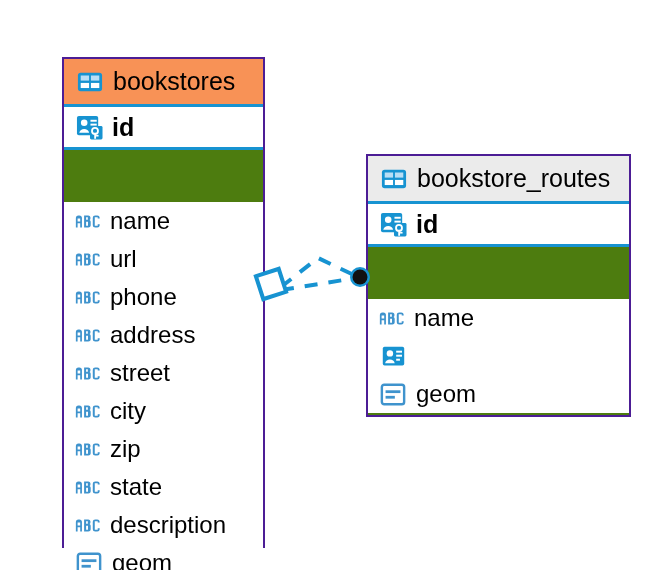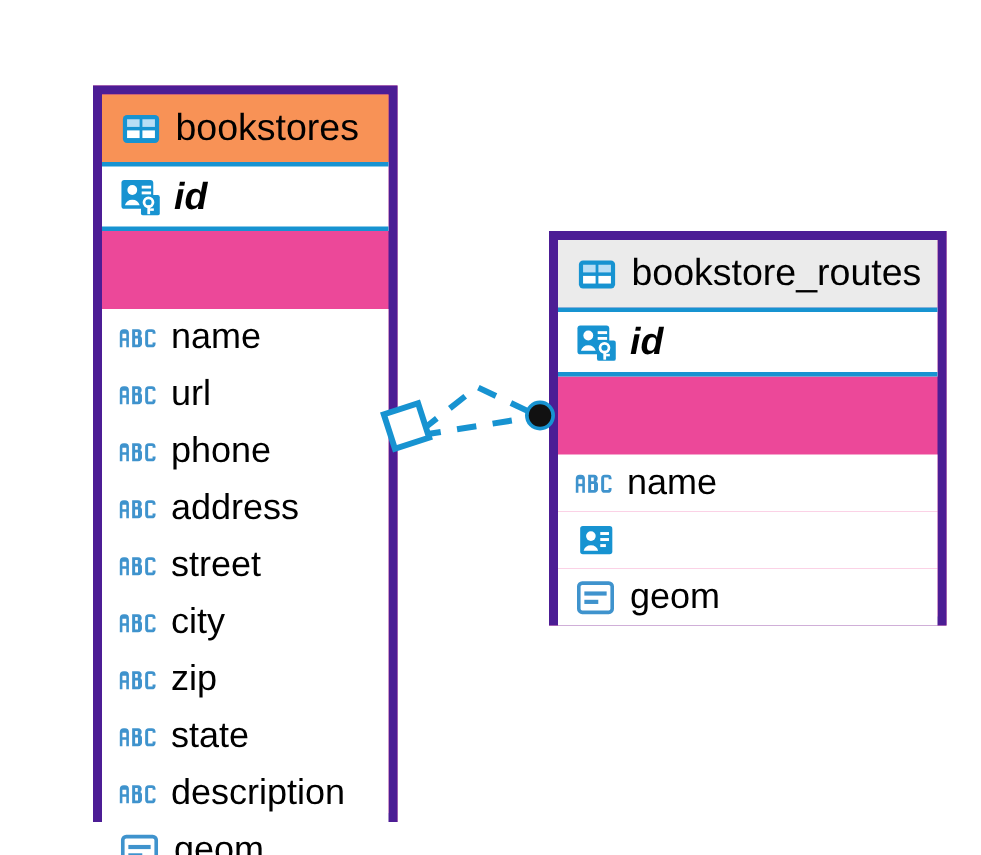--- a/index.html
+++ b/index.html
@@ -19,22 +19,22 @@
     position: absolute;
     inset: 0;
     width: 654px;
     height: 570px;
   }
 
   
   .entity {
     position: absolute;
     box-sizing: border-box;
-    background: #ec4899;
-    border: 6px solid #4c1d95;
+    background: #4d7c0f;
+    border: 2px solid #4c1d95;
     z-index: 3;
   }
   .entity-header {
     box-sizing: border-box;
     display: flex;
     align-items: center;
     gap: 9px;
     padding: 0 12px;
     height: 45px;
     font-size: 25px;
@@ -51,21 +51,20 @@
     gap: 9px;
     padding: 0 11px;
     height: 46px;
     border-top: 3px solid #1793d1;
     border-bottom: 3px solid #1793d1;
     font-size: 25px;
     font-weight: bold;
     color: #000000;
     background: #ffffff;
     white-space: nowrap;
-    font-style: italic;
   }
 
   .field-list { padding: 4px 0 4px 0; margin-top: 48px; }
   .field-row {
     box-sizing: border-box;
     display: flex;
     align-items: center;
     gap: 9px;
     padding: 0 11px;
     height: 38px;

